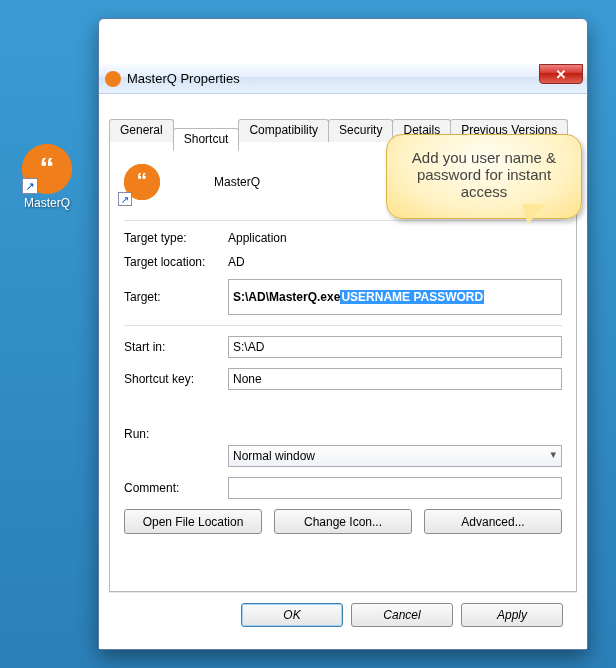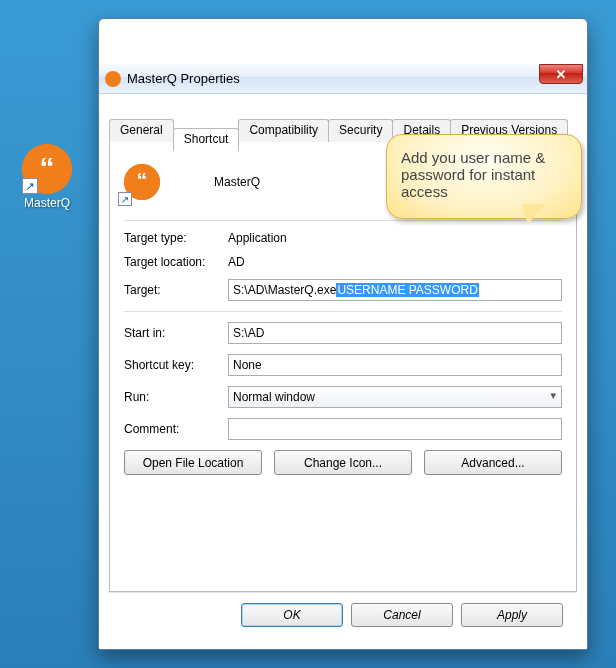--- a/index.html
+++ b/index.html
@@ -182,41 +182,42 @@
     font-family:inherit;
     background:#fff;
   }
   .name-input { border:none; background:transparent; height:auto; width:120px; flex:none; }
   .select {
     background: linear-gradient(#fff,#eef1f6);
     appearance:none;
     padding-right:20px;
     position:relative;
   }
-  .select-wrap { flex:1; position:relative; display:flex; }
+  .select-wrap { flex:1; position:relative; display:flex;margin-top:45px; }
   .select-wrap::after{
     content:"▾";
     position:absolute;
     right:6px; top:3px;
     font-size:11px;
     color:#555;
     pointer-events:none;
   }
 
   .target-input-wrap {
     flex:1;
-    height:22px;
+    height:36px;
     border:1px solid #abadb3;
     padding:2px 4px;
     font-size:12px;
     background:#fff;
     display:flex;
     align-items:center;
     white-space:nowrap;
     overflow:hidden;
+    font-weight:bold;
   }
   .target-input-wrap .sel {
     background:#3399ff;
     color:#fff;
     padding:0 1px;
   }
 
   .btn-row {
     display:flex;
     gap:12px;
@@ -257,21 +258,21 @@
   
   .callout {
     position:absolute;
     top:-8px;
     right:-6px;
     width:196px;
     background: radial-gradient(ellipse at 50% 30%, #fffef2 0%, #fff2c4 60%, #ffe28a 100%);
     border:1px solid #d9b24a;
     border-radius:16px;
     padding:14px 14px 18px;
-    text-align:left;
+    text-align:center;
     font-size:15px;
     color:#444;
     box-shadow:2px 3px 5px rgba(0,0,0,0.25);
   }
   .callout::after{
     content:"";
     position:absolute;
     bottom:-18px;
     right:40px;
     width:0;height:0;

